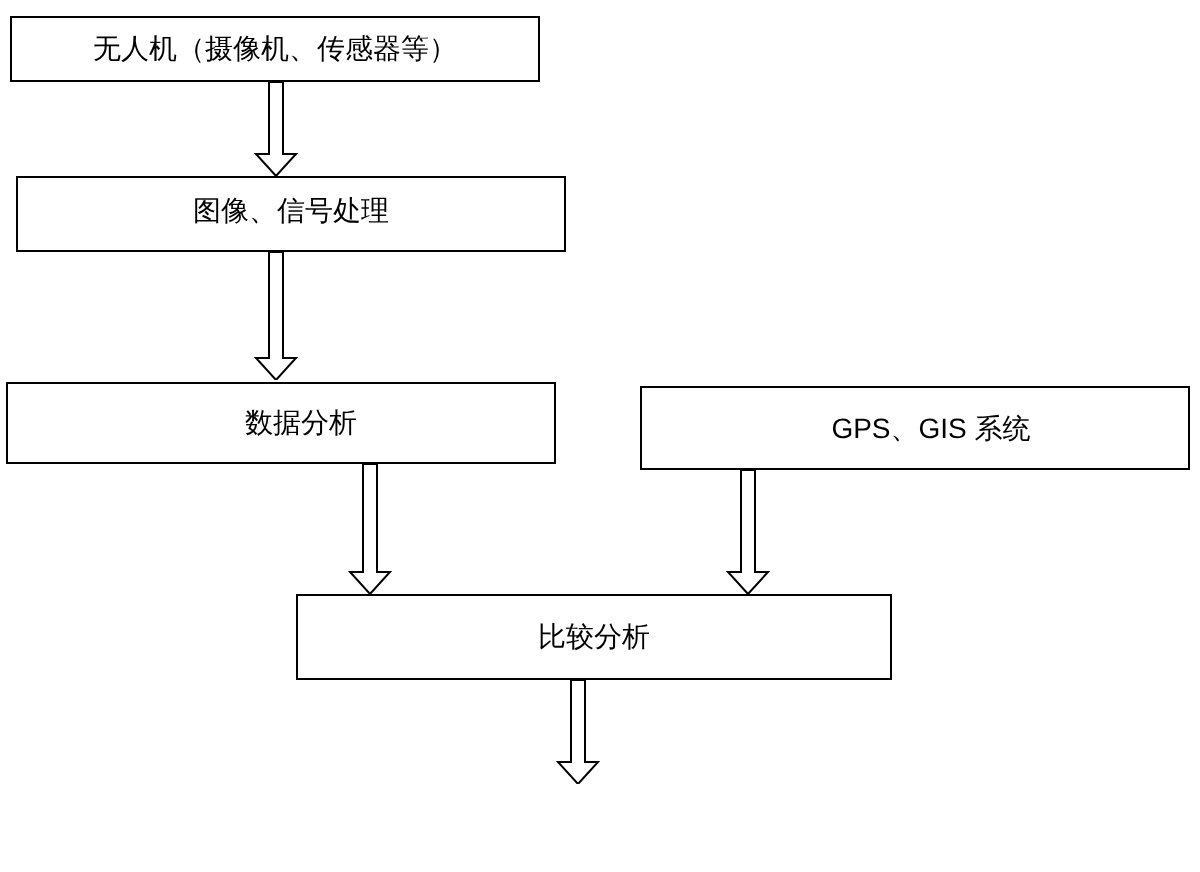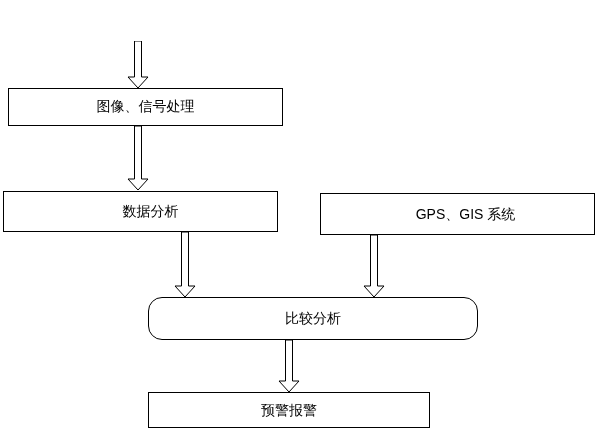--- a/index.html
+++ b/index.html
@@ -35,34 +35,37 @@
   }
   .arrow polygon {
     fill: #ffffff;
     stroke: #000000;
     stroke-width: 1;
   }
   #box-drone      { left: 5px;   top: 8px;   width: 265px; height: 33px; }
   #box-processing { left: 8px;   top: 88px;  width: 275px; height: 38px; font-family: Liberation Mono, monospace; }
   #box-analysis   { left: 3px;   top: 191px; width: 275px; height: 41px; padding-left: 20px; }
   #box-gps        { left: 320px; top: 193px; width: 275px; height: 42px; padding-left: 16px; }
-  #box-compare    { left: 148px; top: 297px; width: 330px; height: 43px; border-radius: 14px; }
+  #box-compare    { left: 148px; top: 297px; width: 298px; height: 43px; }
   #box-alarm      { left: 148px; top: 392px; width: 282px; height: 36px; }
 
   #arrow-1 { left: 127px; top: 41px;  }
   #arrow-2 { left: 127px; top: 126px; }
   #arrow-3 { left: 174px; top: 232px; }
   #arrow-4 { left: 363px; top: 235px; }
   #arrow-5 { left: 278px; top: 340px; }
 </style>
 </head>
 <body>
 
 <div class="canvas">
 
+  <div class="box" id="box-drone">
+    <span>无人机（摄像机、传感器等）</span>
+  </div>
 
   <svg class="arrow" id="arrow-1" width="22" height="47" viewBox="0 0 22 47">
     <polygon points="7.5,0 7.5,36 1,36 11,47 21,36 14.5,36 14.5,0"></polygon>
   </svg>
 
   <div class="box" id="box-processing">
     <span>图像、信号处理</span>
   </div>
 
   <svg class="arrow" id="arrow-2" width="22" height="64" viewBox="0 0 22 64">
@@ -86,17 +89,14 @@
   </svg>
 
   <div class="box" id="box-compare">
     <span>比较分析</span>
   </div>
 
   <svg class="arrow" id="arrow-5" width="22" height="52" viewBox="0 0 22 52">
     <polygon points="7.5,0 7.5,41 1,41 11,52 21,41 14.5,41 14.5,0"></polygon>
   </svg>
 
-  <div class="box" id="box-alarm">
-    <span>预警报警</span>
-  </div>
 
 </div>
 
 </body></html>

